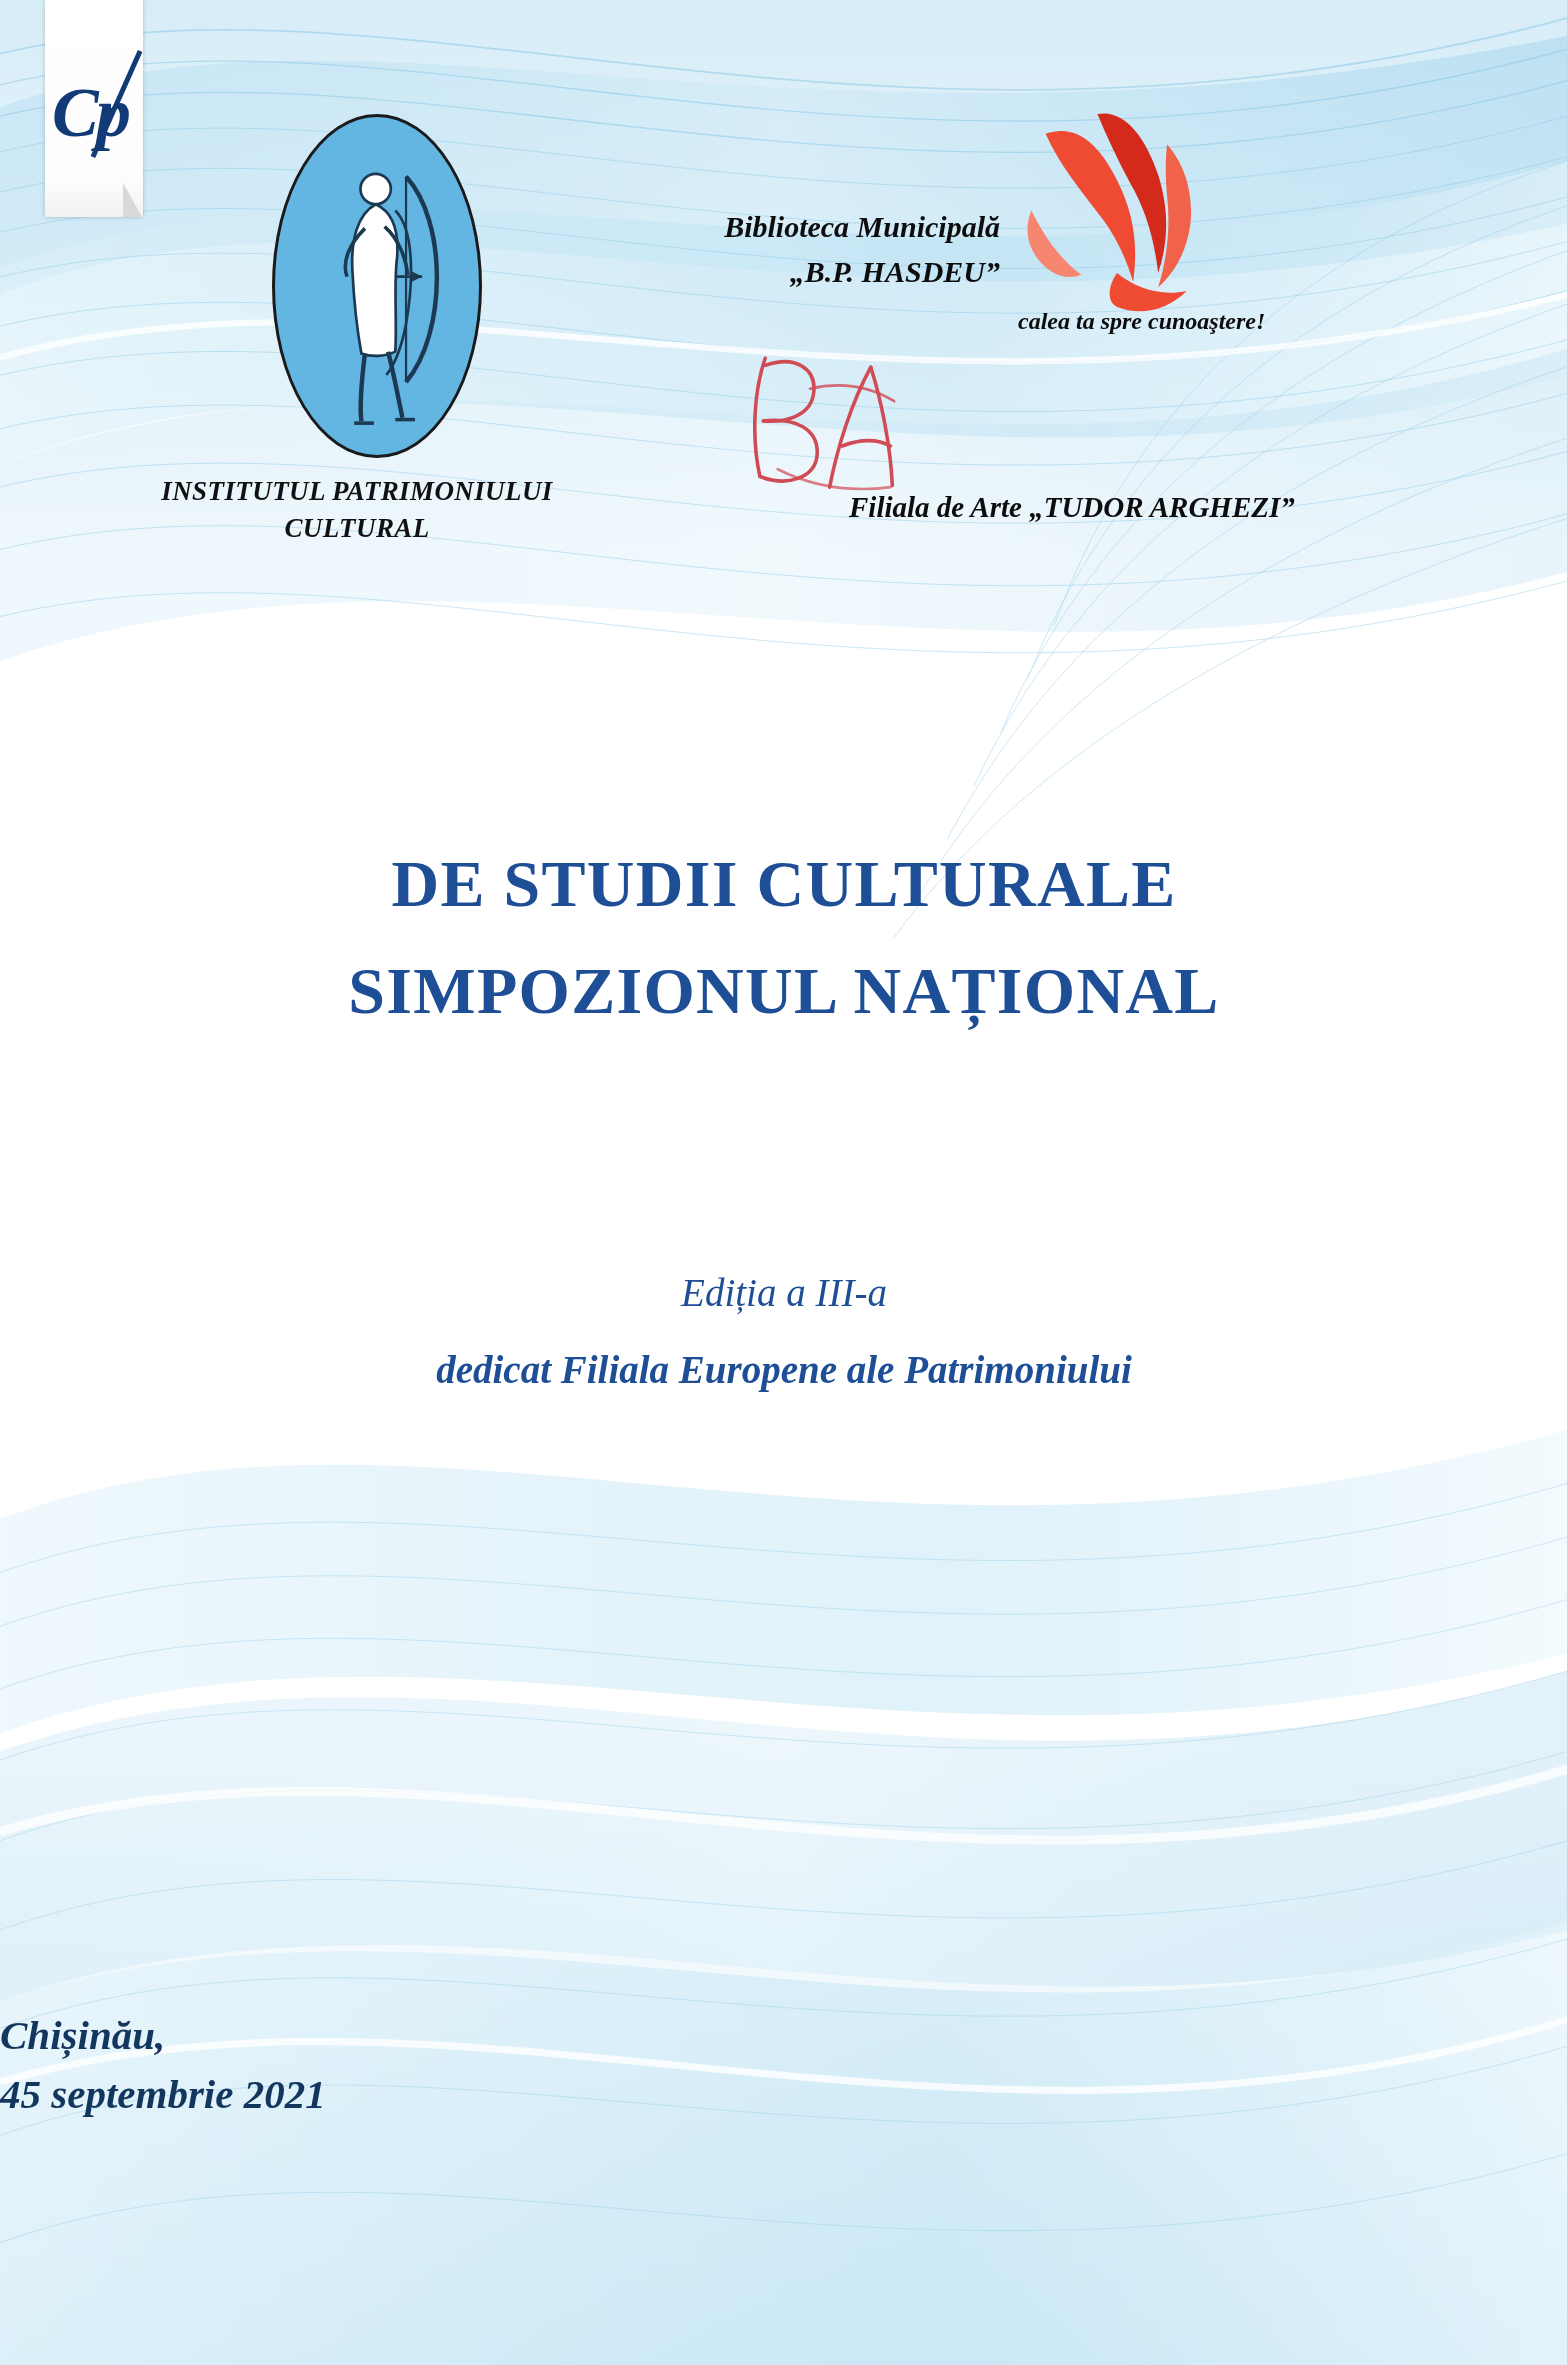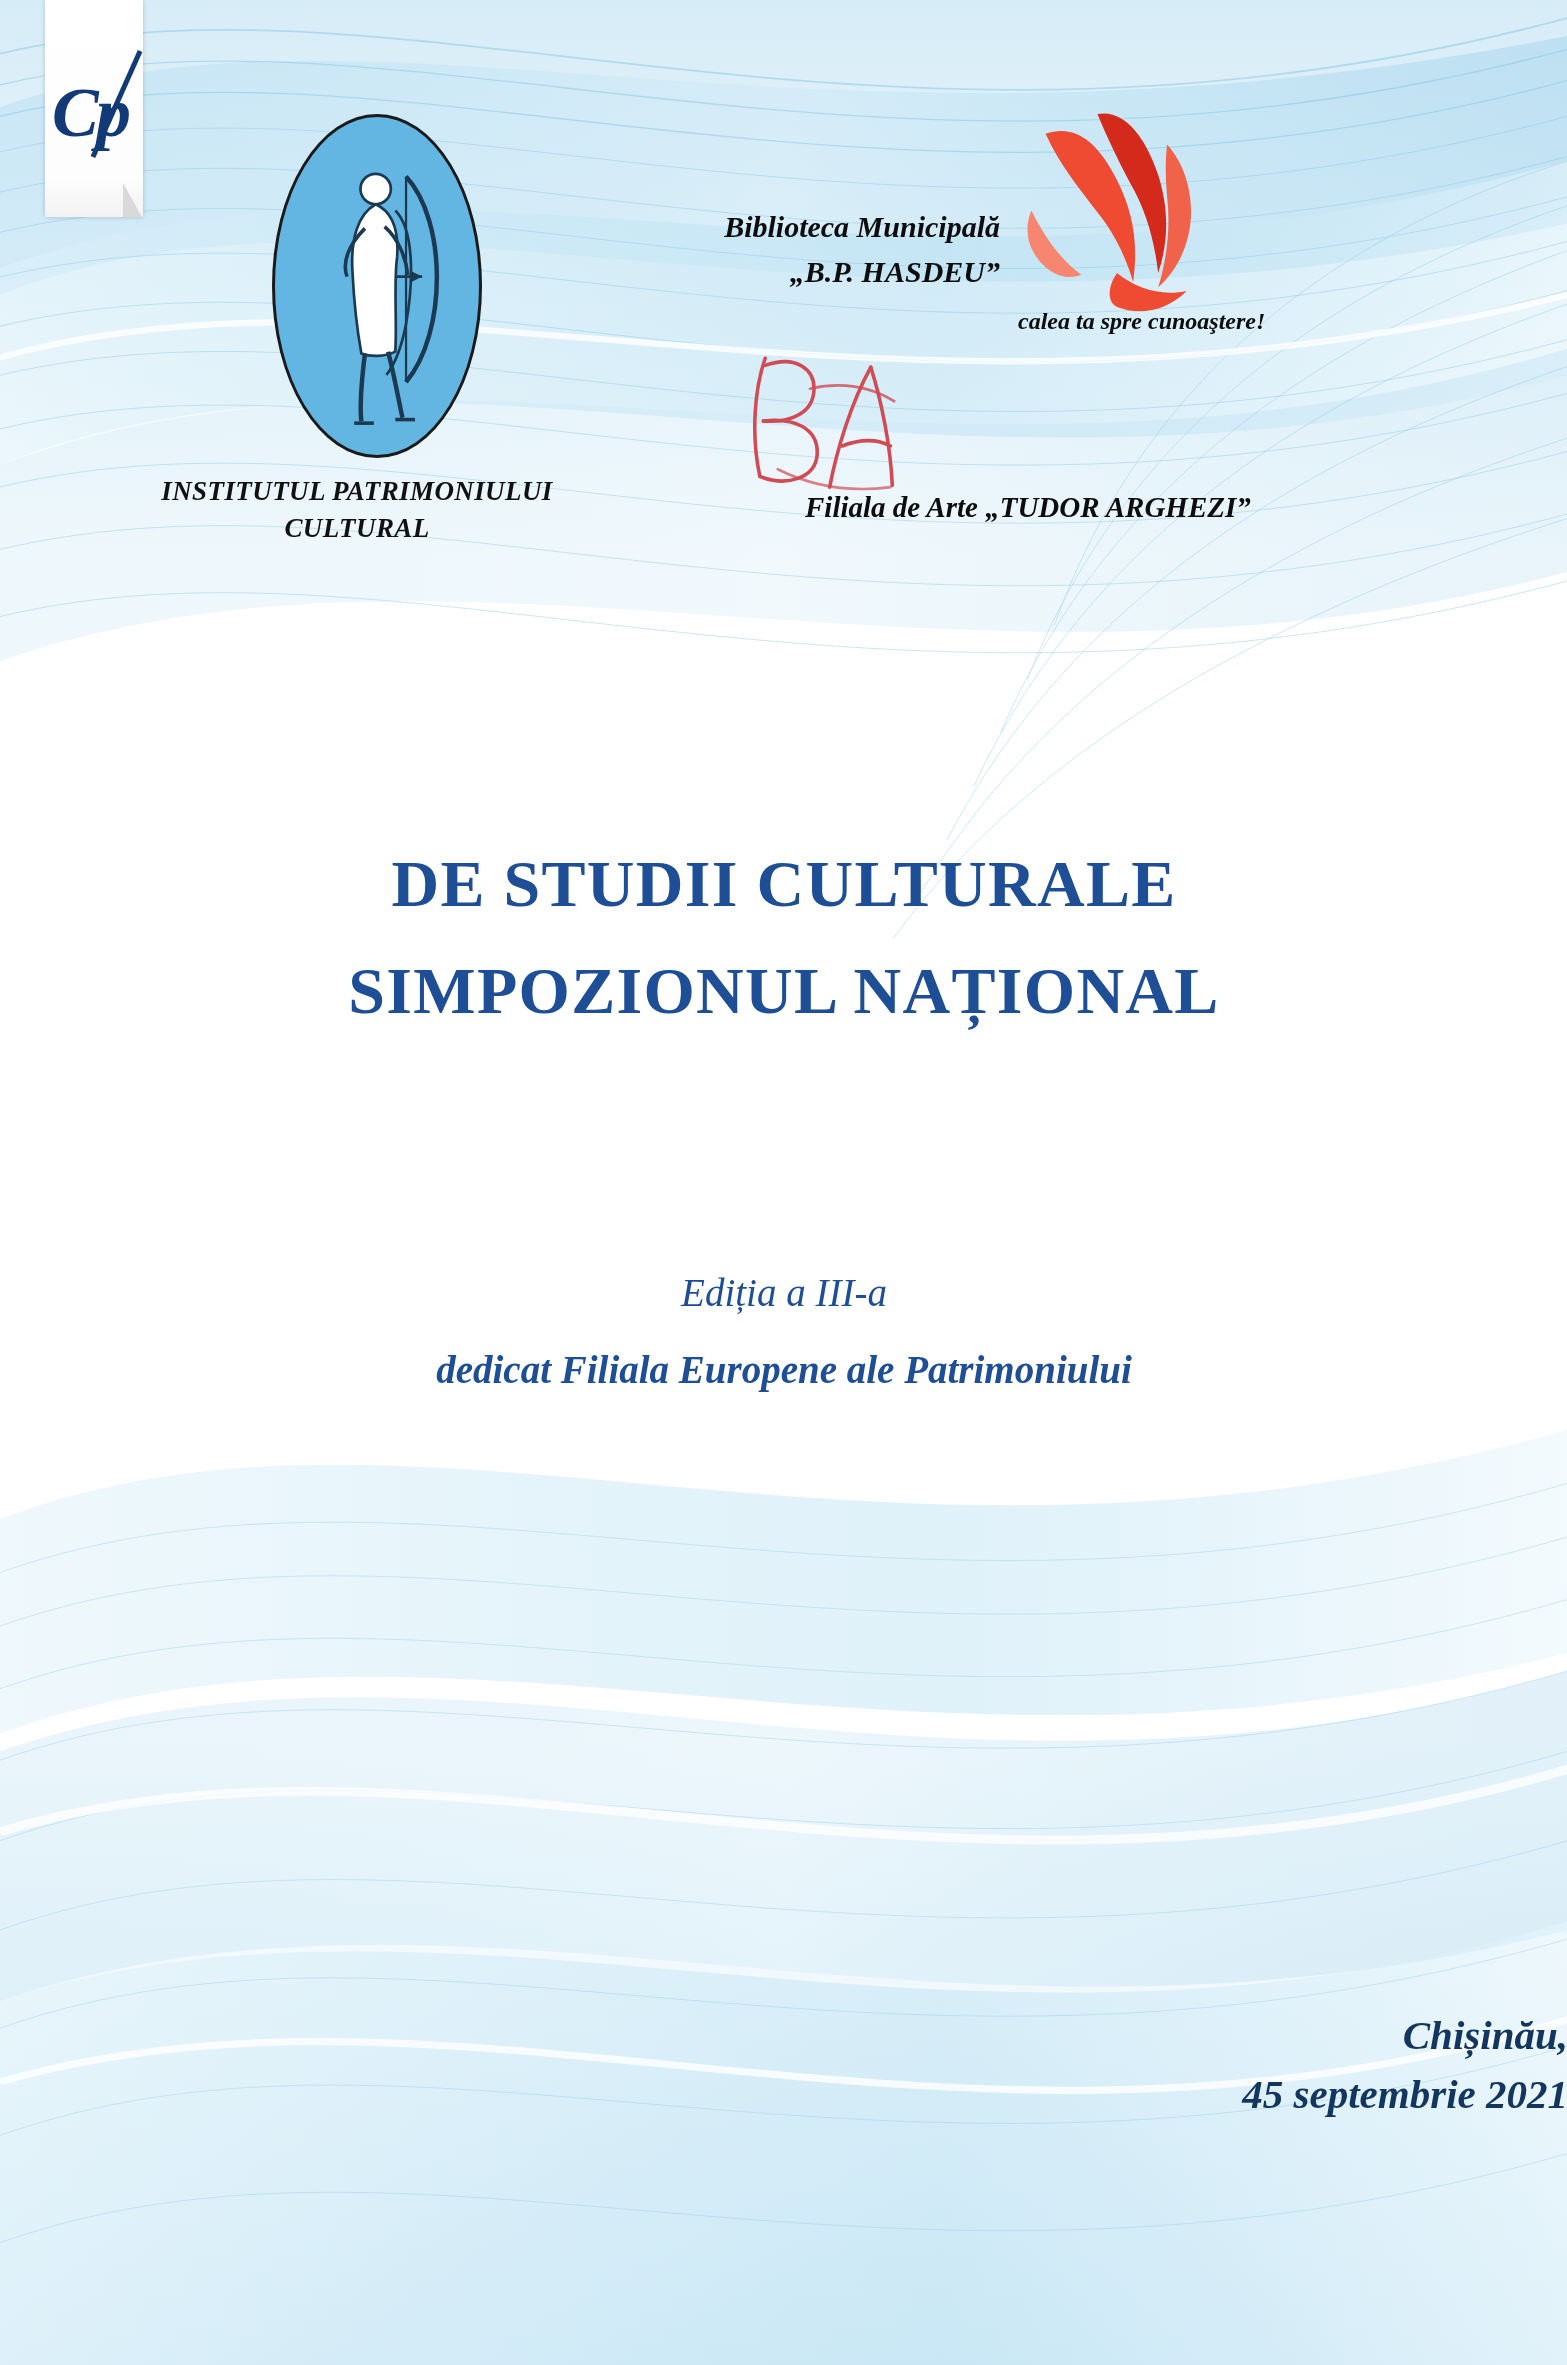--- a/index.html
+++ b/index.html
@@ -136,21 +136,21 @@
     top: 308px;
     font-family: "Liberation Serif", serif;
     font-style: italic;
     font-weight: bold;
     font-size: 24px;
     color: #0d0d0d;
     white-space: nowrap;
   }
   .arghezi-caption {
     position: absolute;
-    left: 805px;
+    left: 849px;
     top: 491px;
     font-family: "Liberation Serif", serif;
     font-style: italic;
     font-weight: bold;
     font-size: 29px;
     color: #0d0d0d;
     white-space: nowrap;
   }
 
   
@@ -196,21 +196,21 @@
     color: #1d4e96;
     line-height: 1.0;
   }
 
   
   .footer-block {
     position: absolute;
     left: 0;
     top: 2006px;
     width: 1568px;
-    text-align: right;
+    text-align: left;
     z-index: 4;
   }
   .footer-line {
     font-family: "Liberation Serif", serif;
     font-style: italic;
     font-weight: bold;
     font-size: 41px;
     color: #13365f;
     line-height: 1.45;
   }

